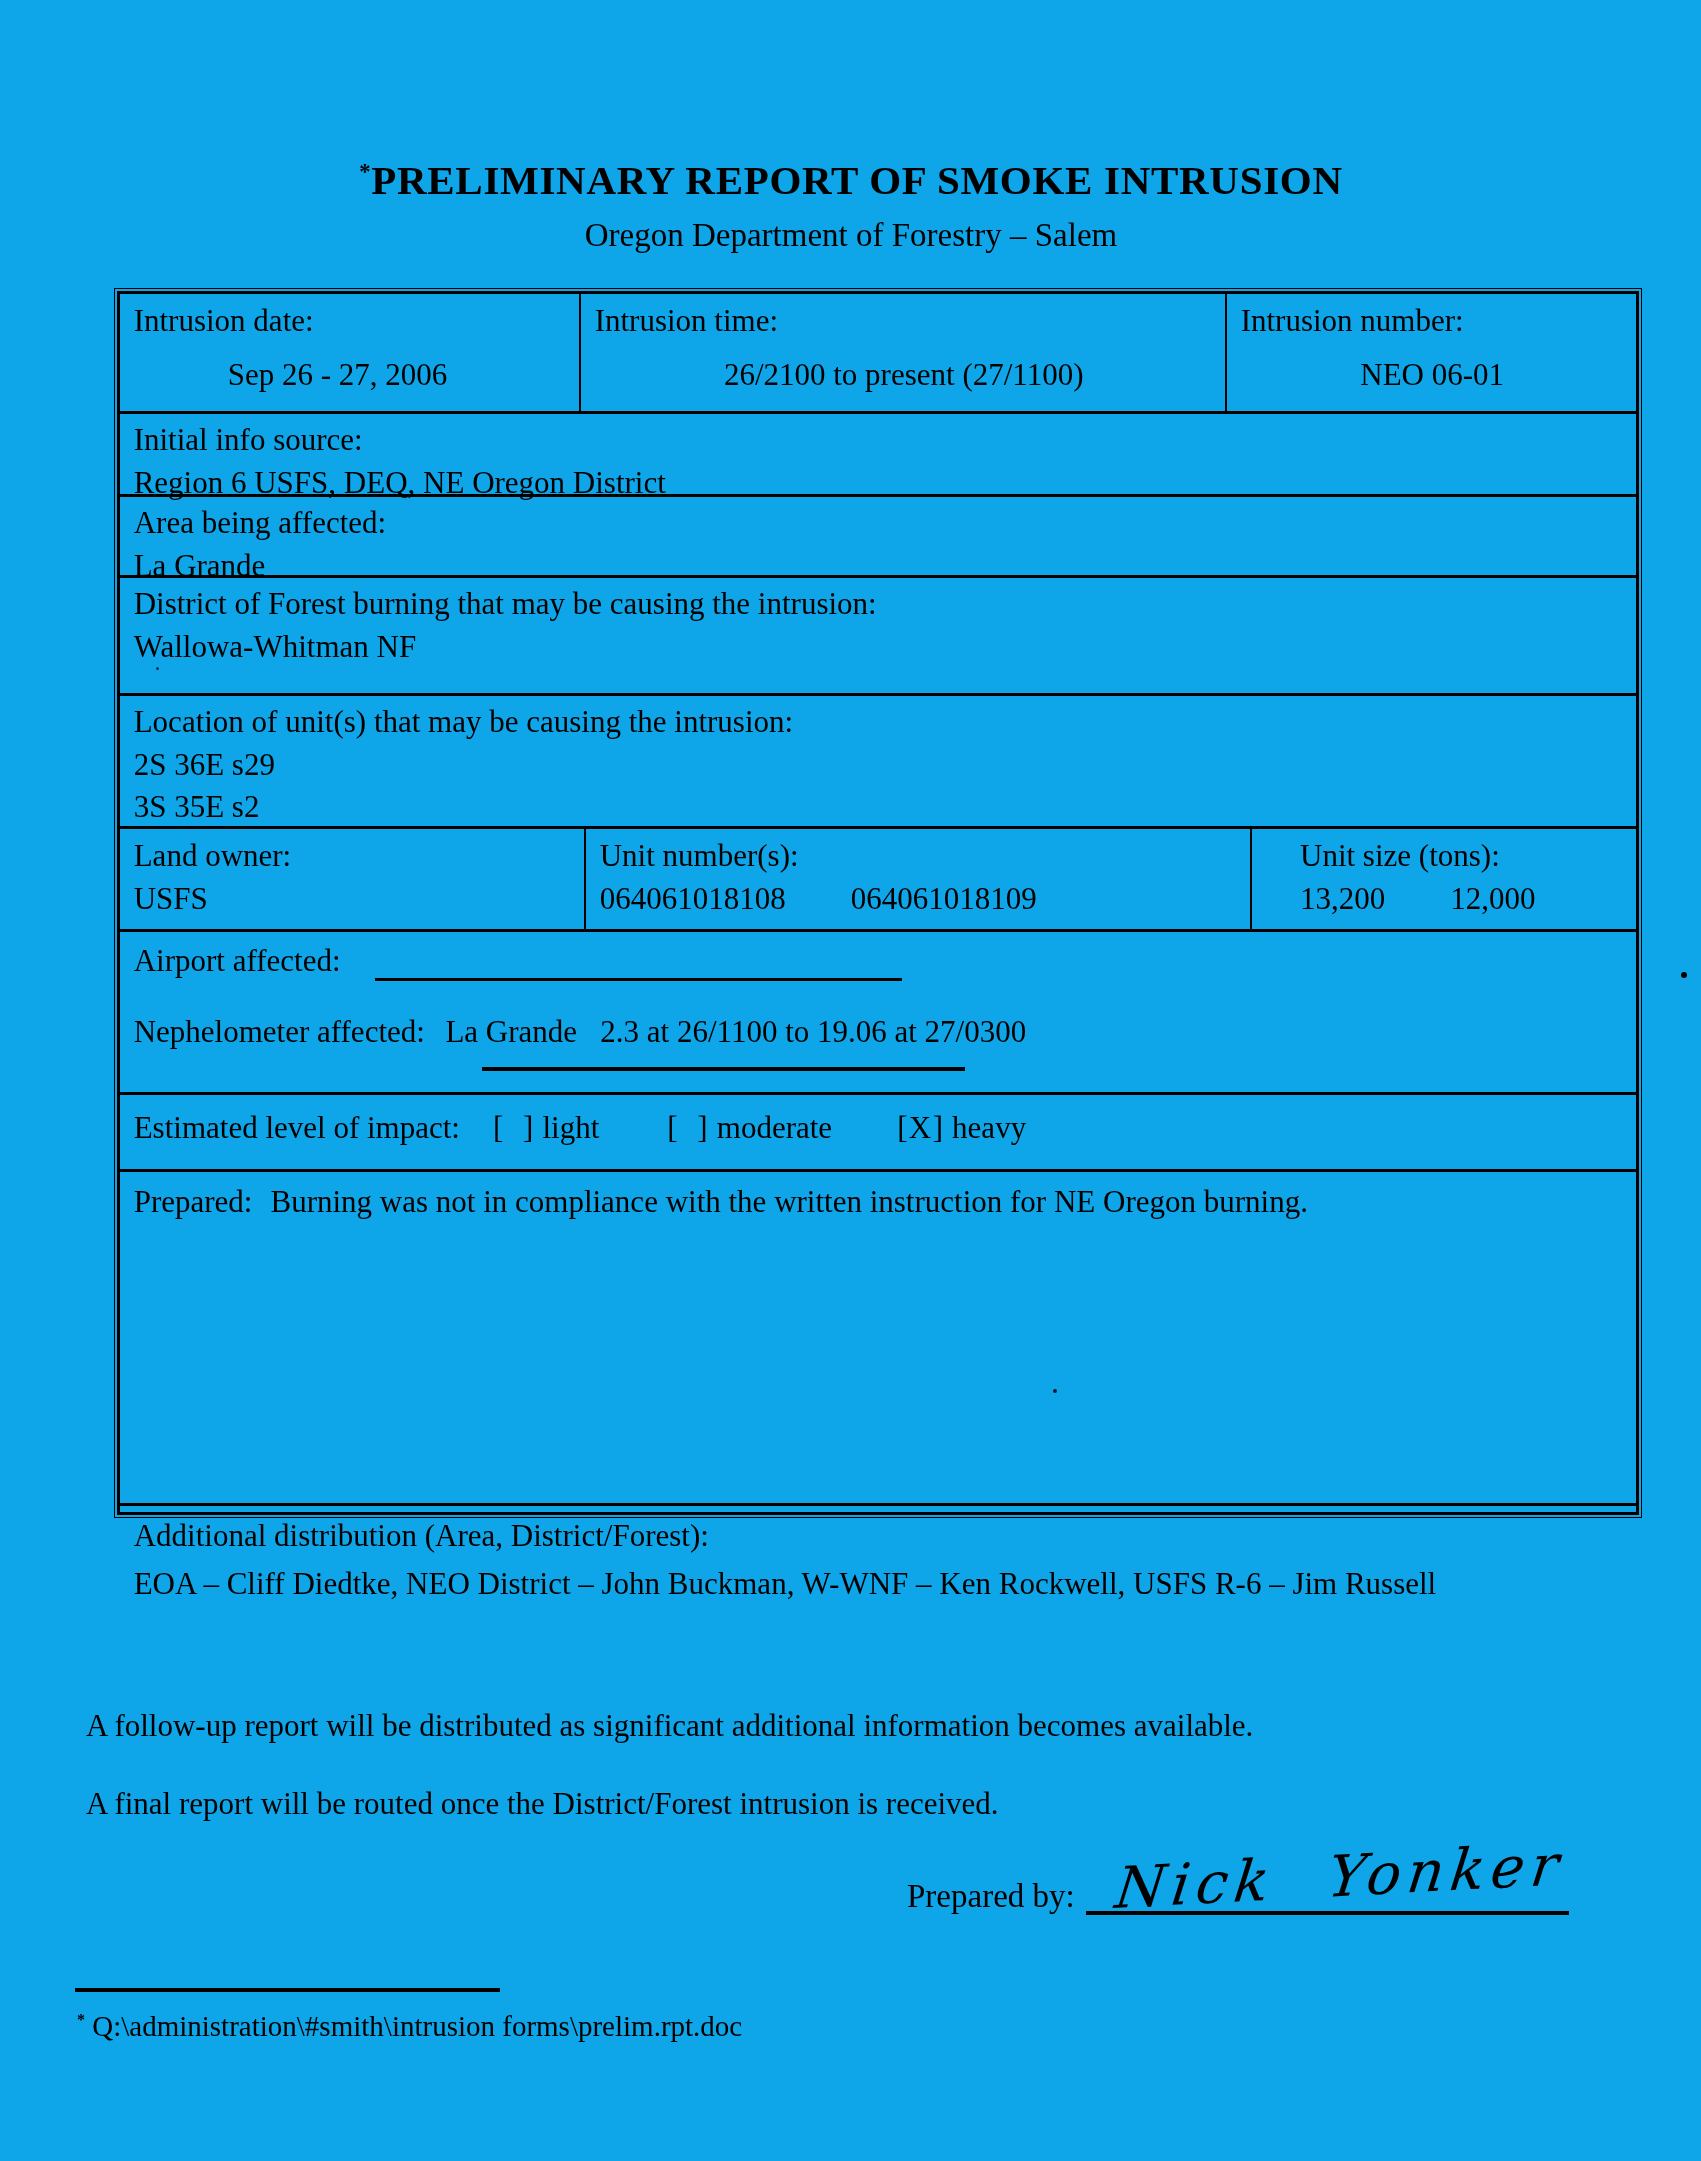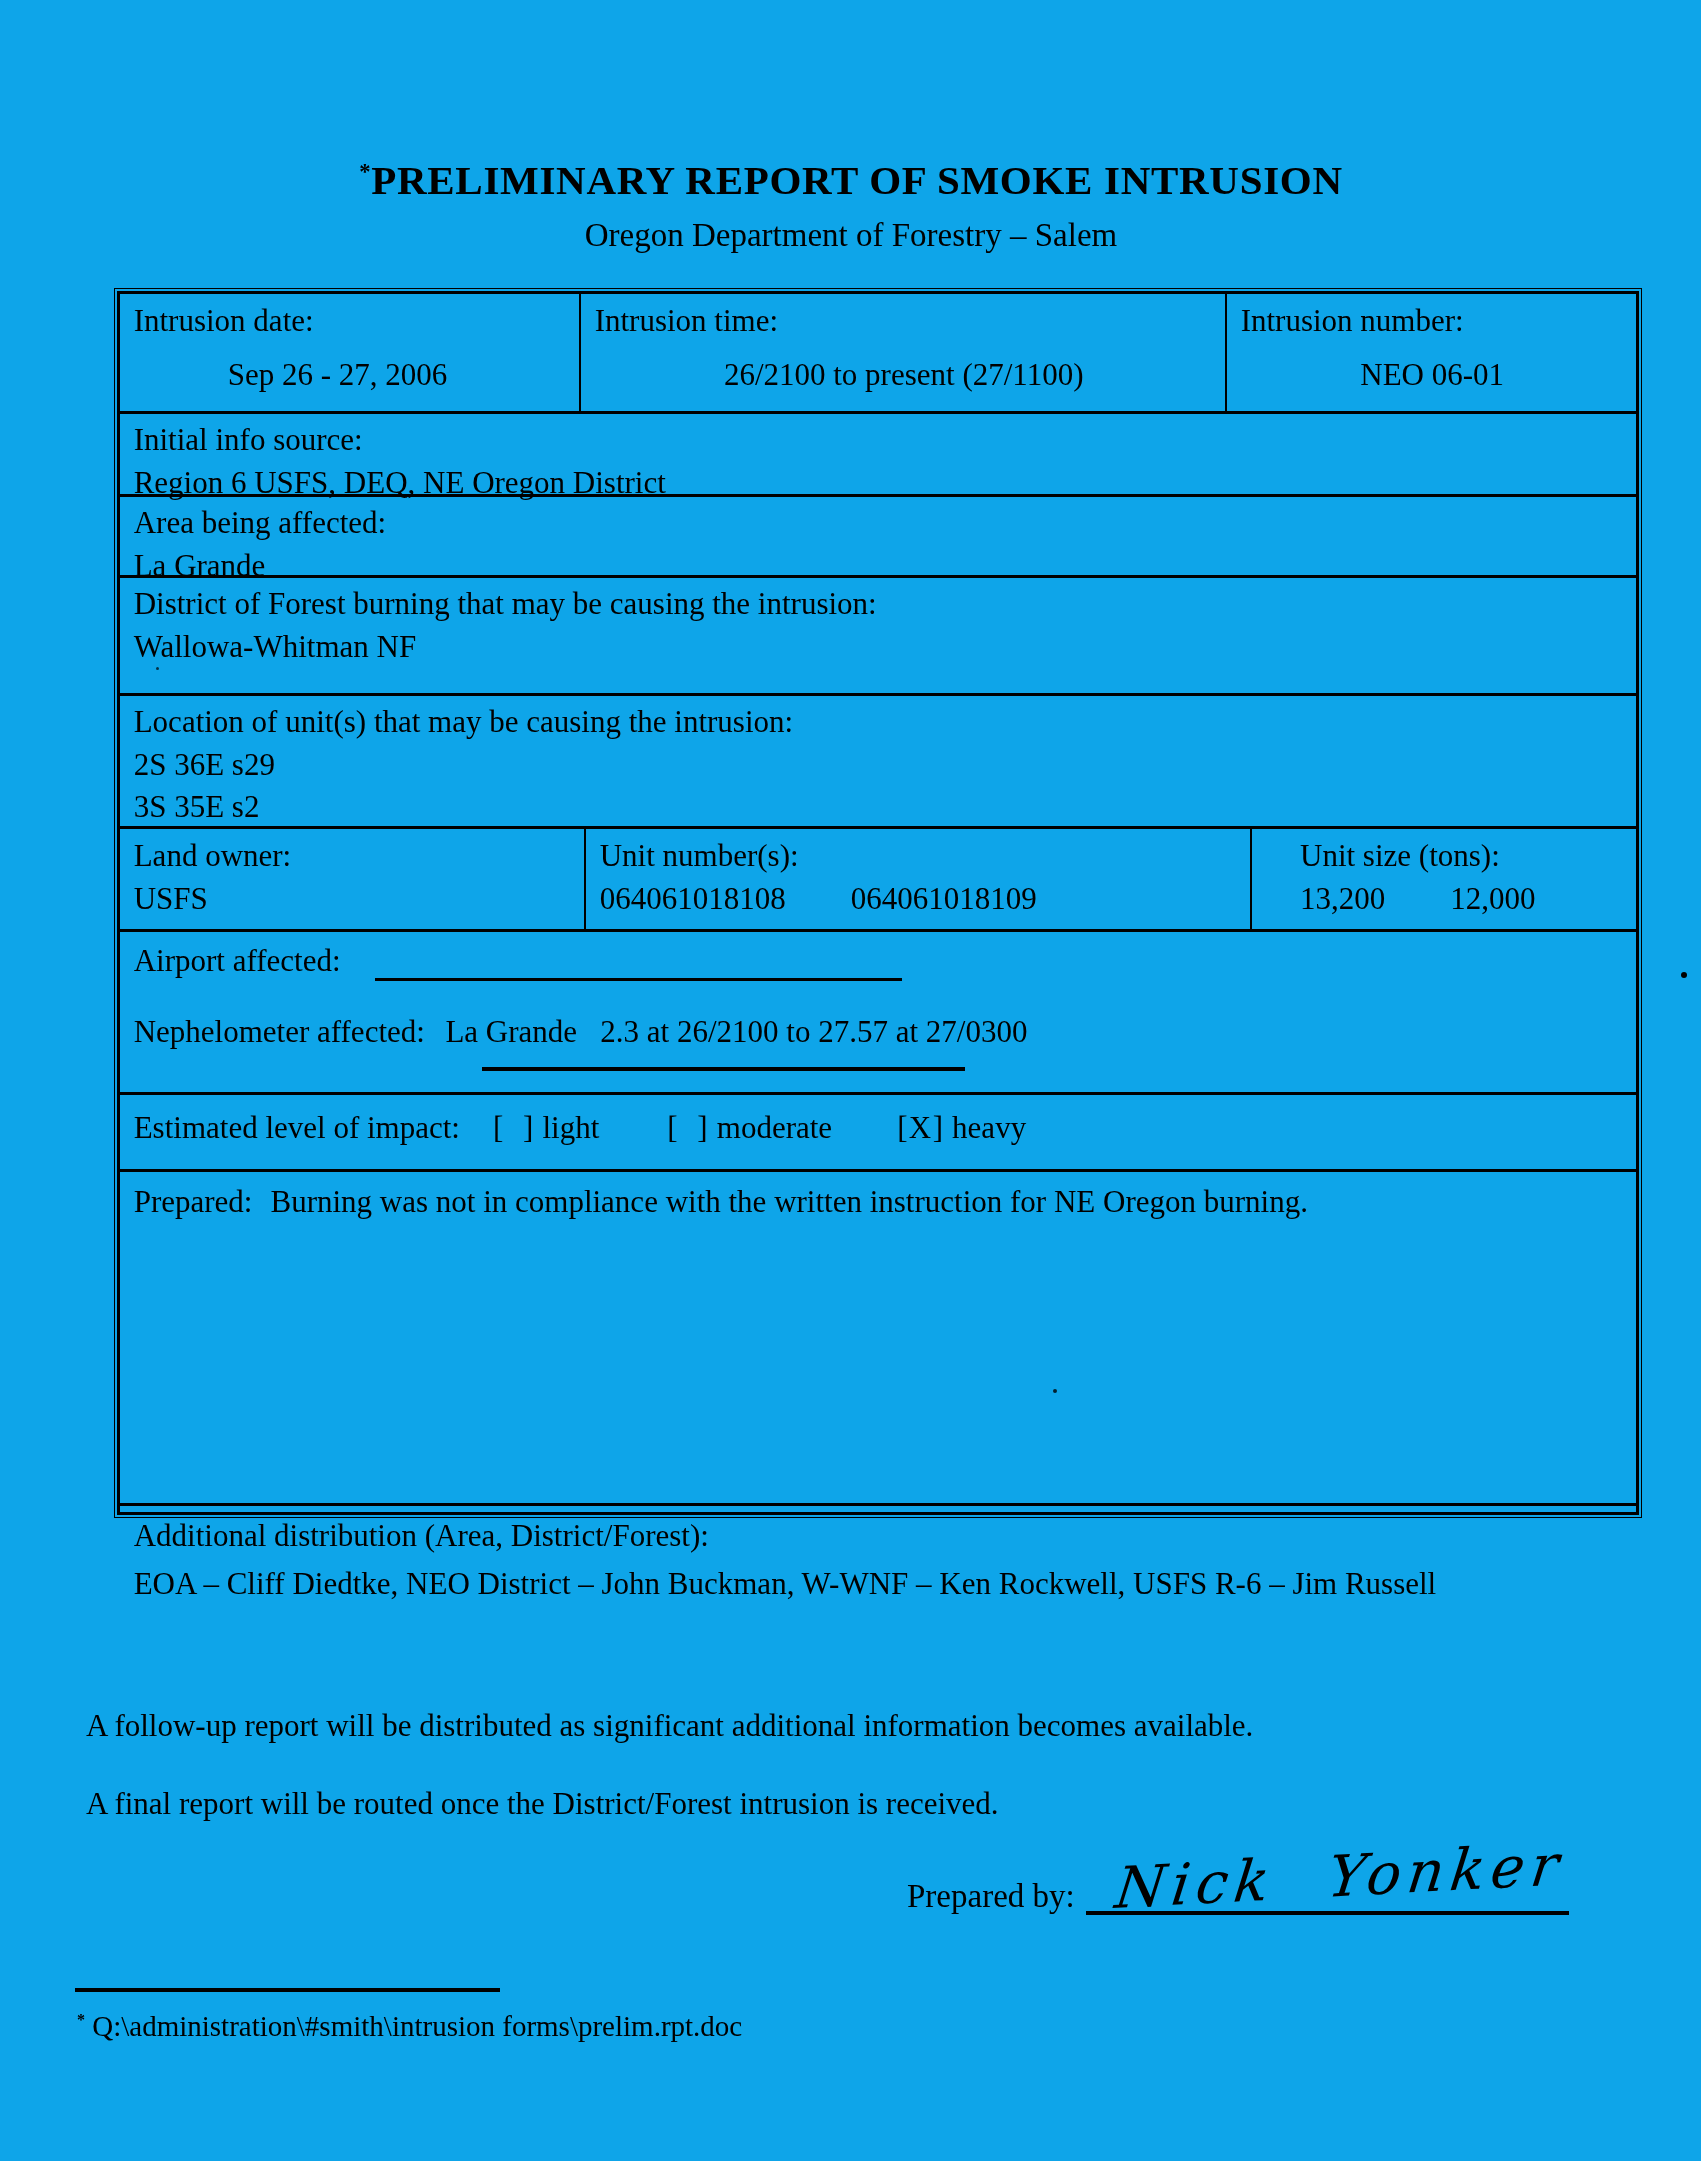--- a/index.html
+++ b/index.html
@@ -165,21 +165,21 @@
         <div class="val-line">
           <span>13,200</span><span class="gap-left">12,000</span>
         </div>
       </div>
     </div>
 
     <div class="row r7">
       <div class="plain-pad" style="padding-top:9.6px;">Airport affected:</div>
       <div class="underline-seg u-airport"></div>
       <div class="neph-line">
-        <span>Nephelometer affected:</span><span class="neph-val pre">La Grande   2.3 at 26/2100 to 27.57 at 27/0300</span>
+        <span>Nephelometer affected:</span><span class="neph-val pre">La Grande   2.3 at 26/1100 to 19.06 at 27/0300</span>
       </div>
       <div class="underline-seg u-neph"></div>
     </div>
 
     <div class="row r8">
       <div class="impact-line">
         <span>Estimated level of impact:</span><span class="opt1"><span class="opt-box pre">[  ]</span> <span>light</span></span><span class="opt2"><span class="opt-box pre">[  ]</span> <span>moderate</span></span><span class="opt3"><span class="opt-box pre">[X]</span> <span>heavy</span></span>
       </div>
     </div>
 

